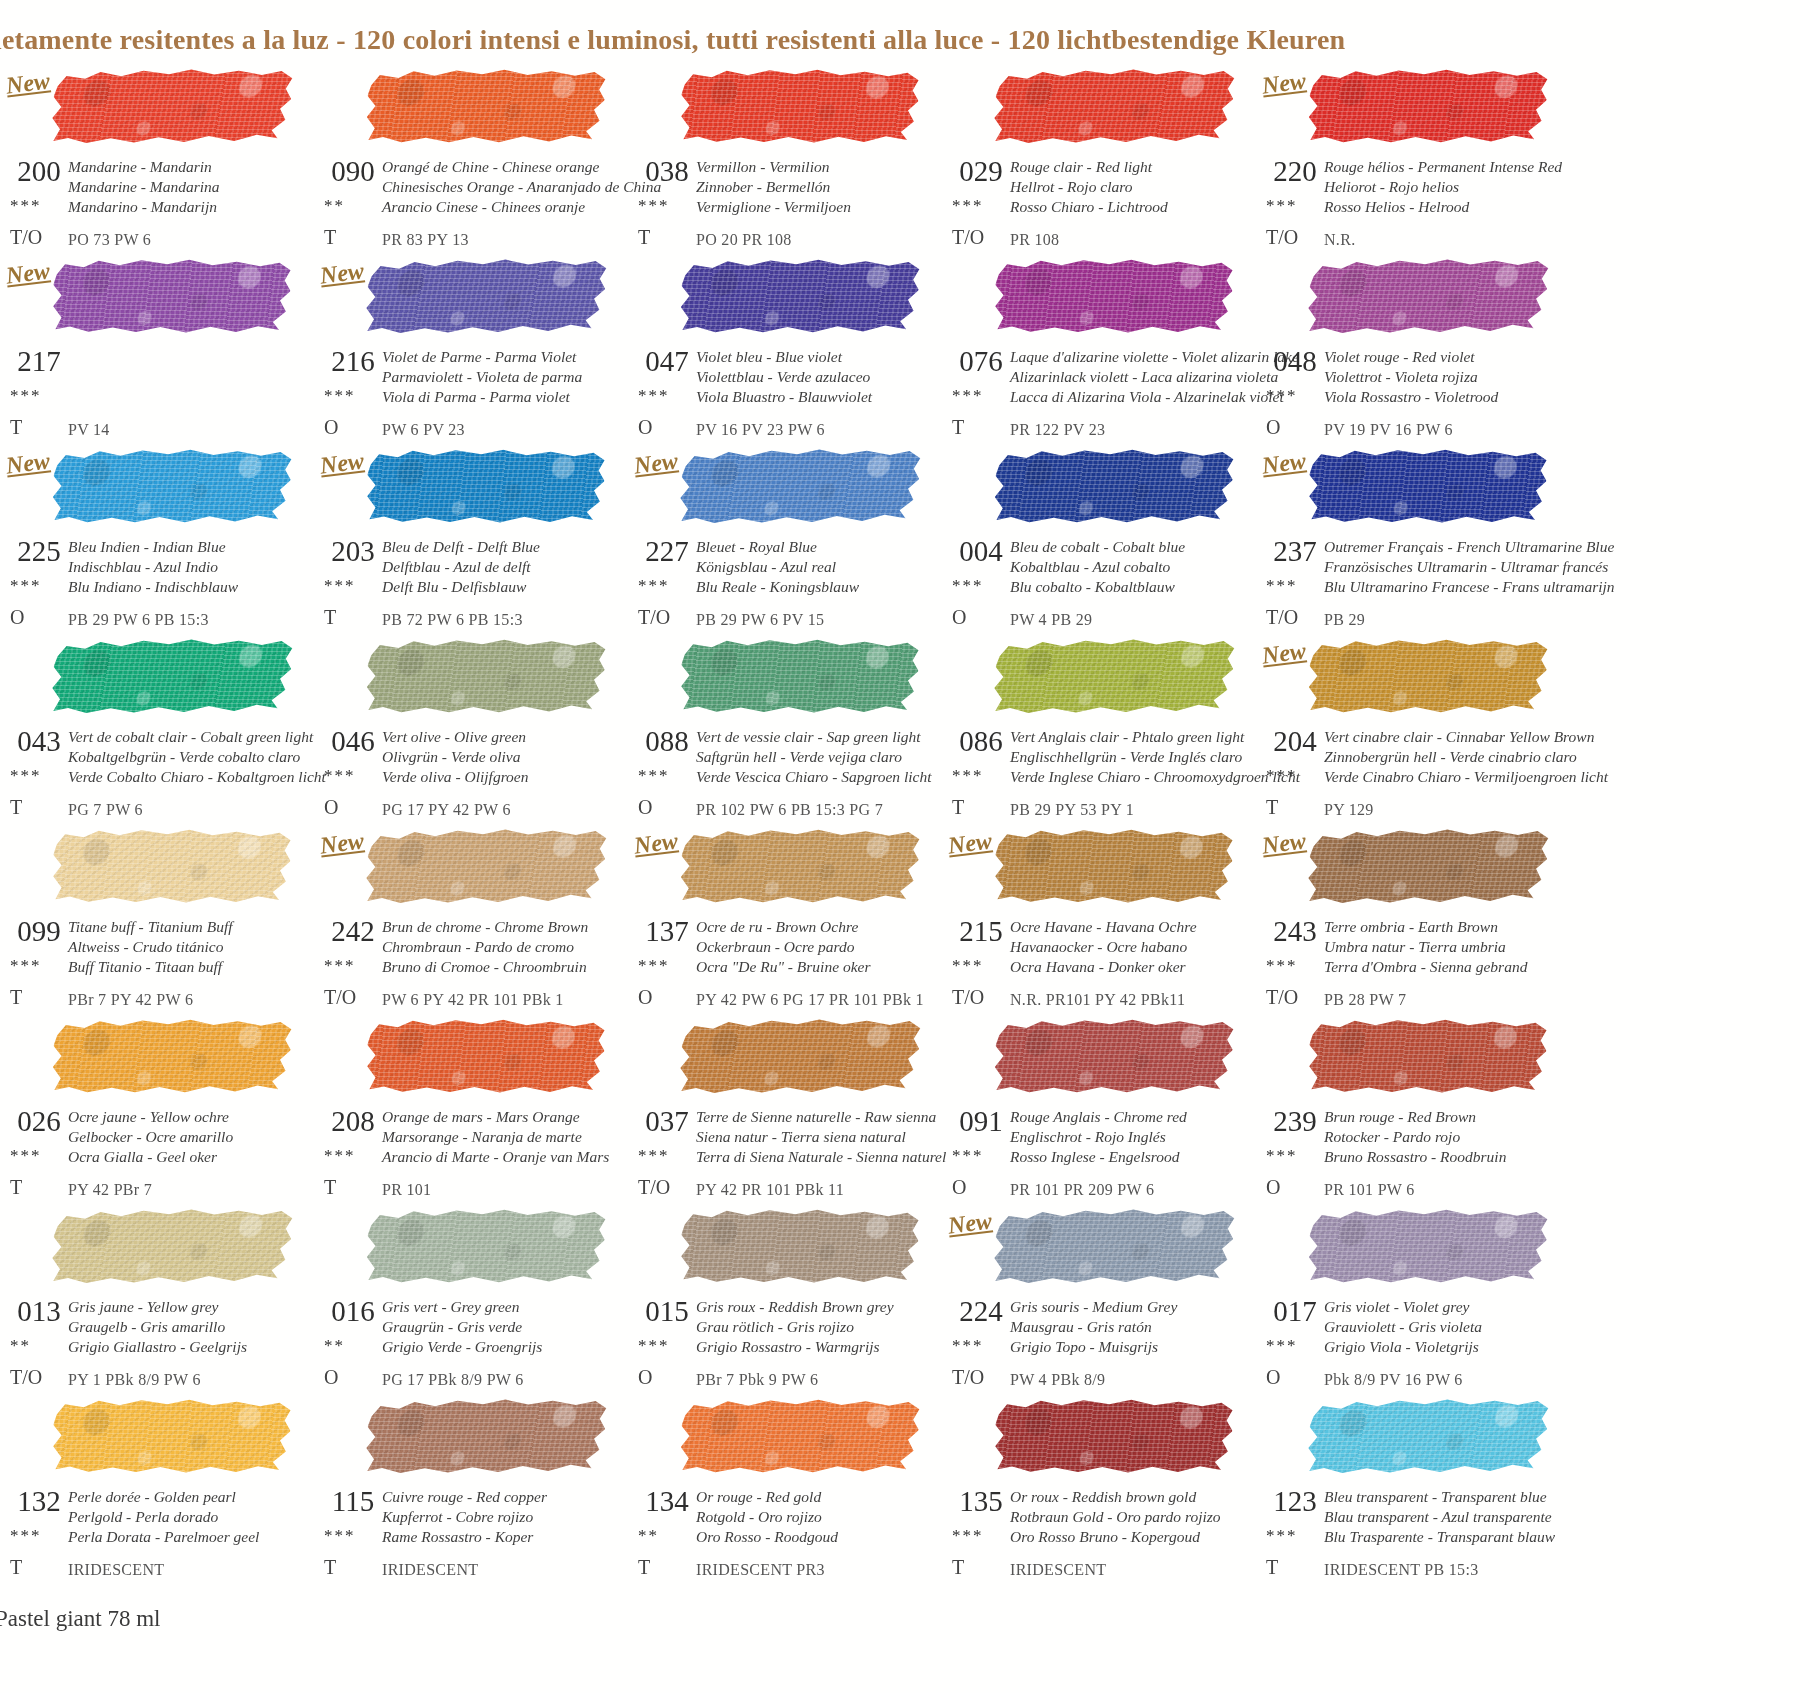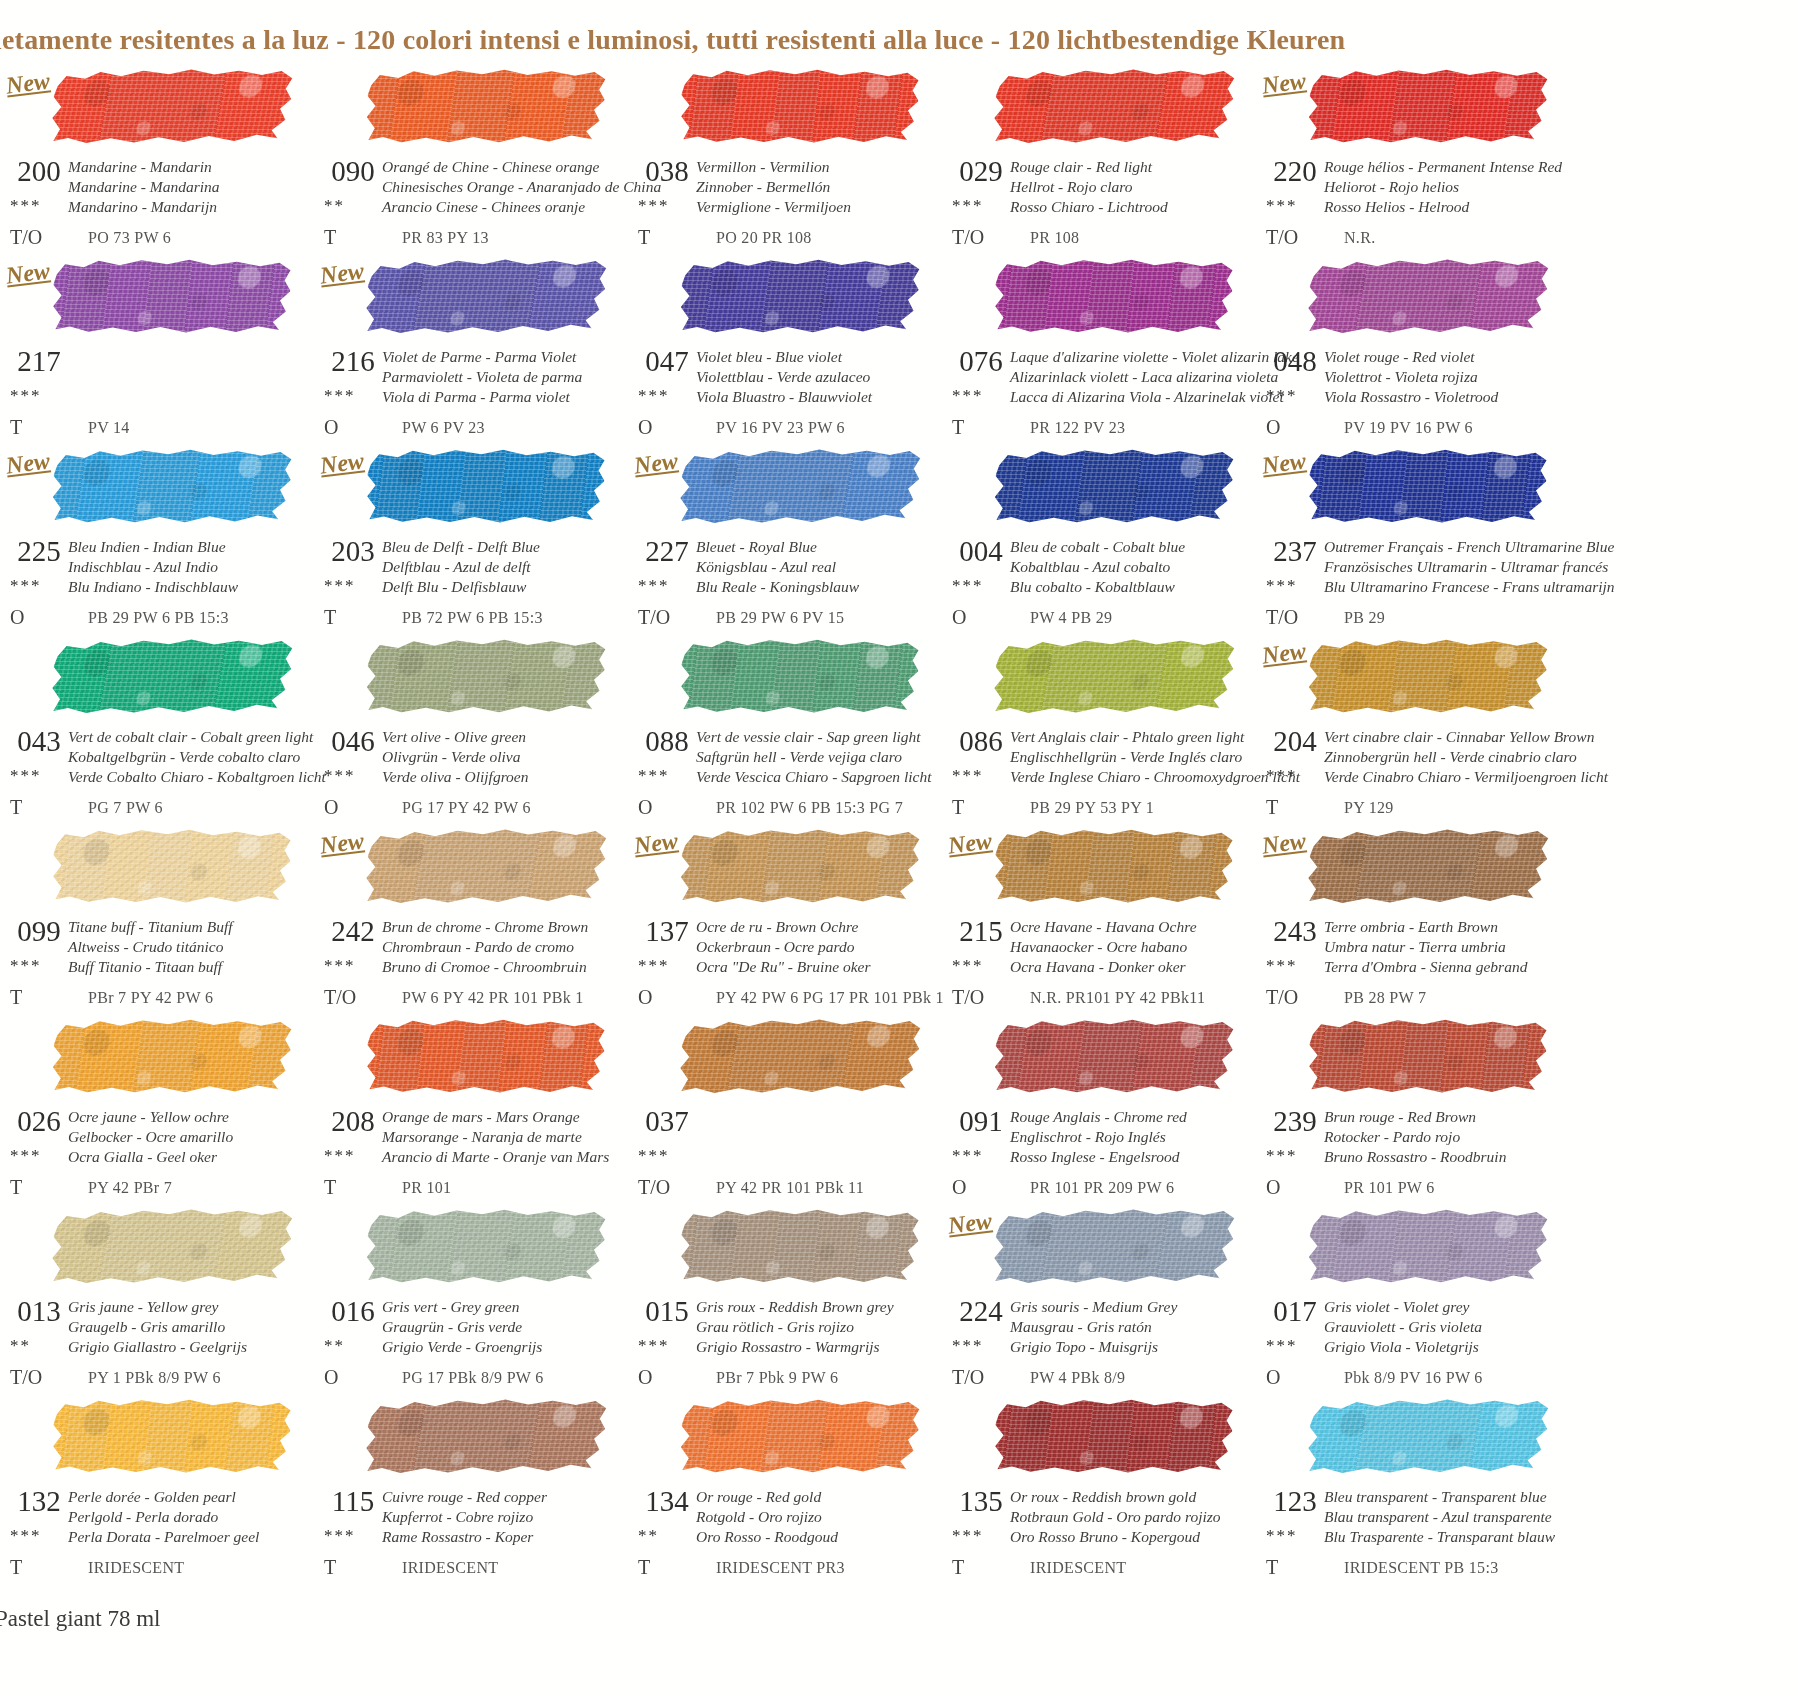--- a/index.html
+++ b/index.html
@@ -61,21 +61,21 @@
       radial-gradient(circle at 18% 32%, rgba(0,0,0,.09) 0 6%, transparent 7%),
       radial-gradient(circle at 62% 58%, rgba(0,0,0,.07) 0 5%, transparent 6%),
       radial-gradient(circle at 82% 24%, rgba(255,255,255,.30) 0 5%, transparent 6%),
       radial-gradient(circle at 40% 80%, rgba(255,255,255,.22) 0 4%, transparent 5%);
   }
   .info { display:flex; margin:7px 0 0 6px; }
   .id-col { width:58px; flex:0 0 58px; }
   .num { display:block; font-size:29px; line-height:1; color:#2e2e2e;text-align:center; }
   .stars { display:block; margin-top:10px; font-size:17px; letter-spacing:2px; color:#2e2e2e; }
   .names { font-style:italic; font-size:15.5px; line-height:1.28; white-space:nowrap; color:#3f3f3f; }
-  .code-row { display:flex; margin:10px 0 0 6px; align-items:center;gap:20px; }
+  .code-row { display:flex; margin:10px 0 0 6px; align-items:flex-end; }
   .type { width:58px; flex:0 0 58px; font-size:20px; color:#444; }
   .pigments { font-size:16px; color:#555; letter-spacing:.3px; }
   .footer-note {
     position:absolute;
     left:-5px; top:1606px;
     font-size:23px;
     color:#3a3a3a;
   }
 </style>
 </head>
@@ -649,20 +649,25 @@
     <section class="entry">
     <div class="swatch-row">
 
       <div class="swatch" style="--swatch-color: #bf7b3b;"></div>
     </div>
     <div class="info">
       <div class="id-col">
         <span class="num">037</span>
         <span class="stars">***</span>
       </div>
+      <div class="names">
+        <div>Terre de Sienne naturelle - Raw sienna</div>
+        <div>Siena natur - Tierra siena natural</div>
+        <div>Terra di Siena Naturale - Sienna naturel</div>
+      </div>
     </div>
     <div class="code-row">
       <span class="type">T/O</span>
       <span class="pigments">PY 42 PR 101 PBk 11</span>
     </div>
   </section>
     <section class="entry">
     <div class="swatch-row">
 
       <div class="swatch" style="--swatch-color: #ac4844;"></div>

